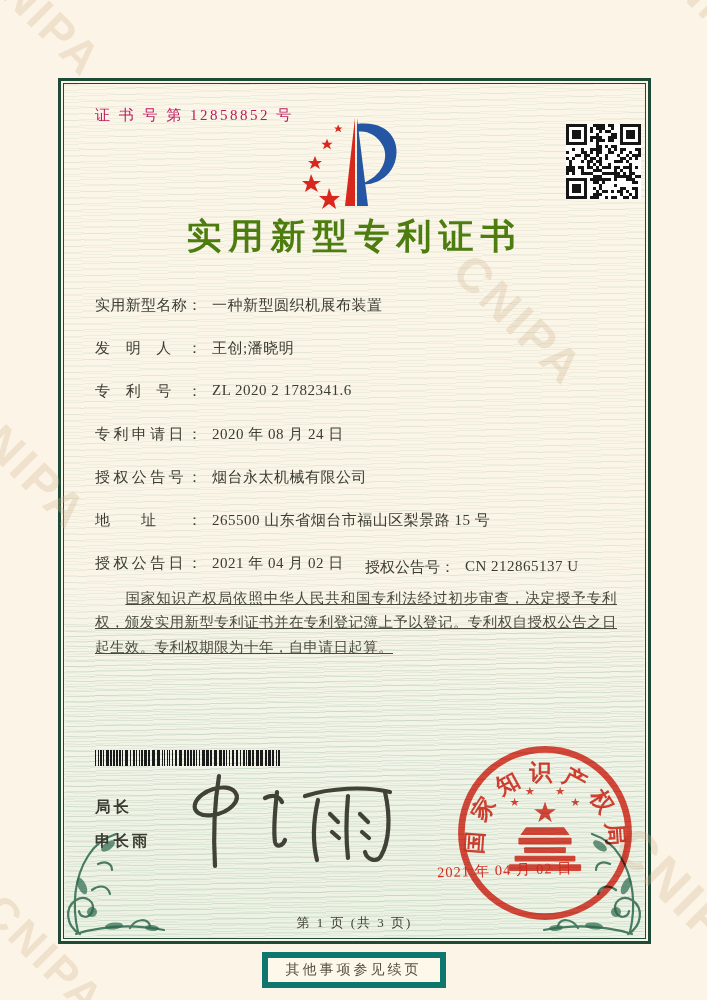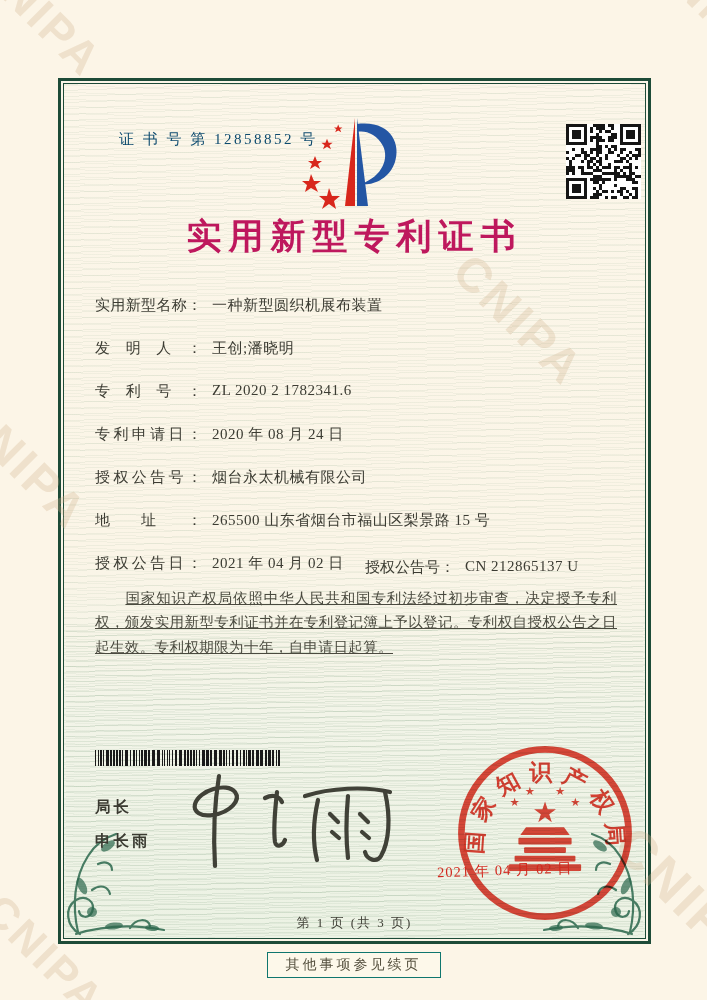--- a/index.html
+++ b/index.html
@@ -16,28 +16,28 @@
   .frame{position:absolute;left:58px;top:78px;width:593px;height:866px;
          border:3px solid #1d4b38;box-sizing:border-box;background:#fbf5e8;z-index:1;}
   .frame-inner{position:absolute;inset:2px;border:1px solid #1d4b38;
          background:
            repeating-linear-gradient(178deg, rgba(120,156,122,.10) 0 1px, rgba(0,0,0,0) 1px 6px),
            repeating-linear-gradient(182deg, rgba(120,156,122,.08) 0 1px, rgba(0,0,0,0) 1px 7px),
            linear-gradient(180deg,#fcf6e9 0%,#fbf5e7 55%,#f2f4e8 74%,#ecf2e4 100%);}
   .frame-lower-lines{position:absolute;left:2px;right:2px;bottom:2px;height:310px;
          background:repeating-linear-gradient(179deg, rgba(110,150,115,.16) 0 1px, rgba(0,0,0,0) 1px 5px);}
 
-  .cert-number{position:absolute;left:95px;top:130px;font-size:15px;letter-spacing:2.5px;
-               color:#0c4a6e;z-index:3;margin-left:24px;}
+  .cert-number{position:absolute;left:95px;top:106px;font-size:15px;letter-spacing:2.5px;
+               color:#be185d;z-index:3;}
 
   .logo{position:absolute;left:295px;top:110px;width:116px;height:104px;z-index:3;}
   .qr{position:absolute;left:566px;top:124px;width:75px;height:75px;z-index:3;}
 
   .title{position:absolute;left:58px;top:213px;width:593px;text-align:center;
-         font-size:35px;font-weight:700;letter-spacing:7px;color:#be185d;z-index:3;}
+         font-size:35px;font-weight:700;letter-spacing:7px;color:#4d7c0f;z-index:3;}
 
   .fields{position:absolute;left:95px;top:296px;width:530px;z-index:3;font-size:15px;color:#3c3c33;}
   .field-row{position:relative;height:21px;margin-bottom:22px;white-space:nowrap;}
   .f-label{display:inline-block;width:107px;text-align:justify;text-align-last:justify;
            vertical-align:top;}
   .f-value{margin-left:10px;letter-spacing:.5px;}
   .pair2{position:absolute;left:270px;top:4px;}
   .pair2 .f-label{width:auto;text-align-last:auto;}
 
   .paras{position:absolute;left:95px;top:586px;width:522px;z-index:3;font-size:14.5px;
@@ -54,21 +54,21 @@
   .seal{position:absolute;left:450px;top:738px;width:190px;height:190px;z-index:5;
         mix-blend-mode:multiply;opacity:.93;}
   .seal-date{position:absolute;left:437px;top:861px;z-index:6;font-size:14.5px;
              color:#d2281e;letter-spacing:1px;transform:rotate(-2deg);white-space:nowrap;}
 
   .page-num{position:absolute;left:58px;top:914px;width:593px;text-align:center;
             font-size:13px;color:#3f3f36;z-index:3;letter-spacing:2px;}
 
   .note{position:absolute;left:0;top:952px;width:707px;text-align:center;z-index:3;}
   .note span{display:inline-block;font-size:14px;color:#55503e;letter-spacing:3px;
-             background:#fdf8ea;border:1px solid #0f766e;padding:3px 18px;}
+             background:#fdf8ea;border:6px solid #0f766e;padding:3px 18px;}
 
   .flourish{position:absolute;z-index:3;}
 </style>
 </head>
 <body>
 
 <div class="page">
 
   <span class="wm" style="left:-38px;top:-14px;font-size:46px;">CNIPA</span>
   <span class="wm" style="left:636px;top:-20px;font-size:44px;">CNIPA</span>

